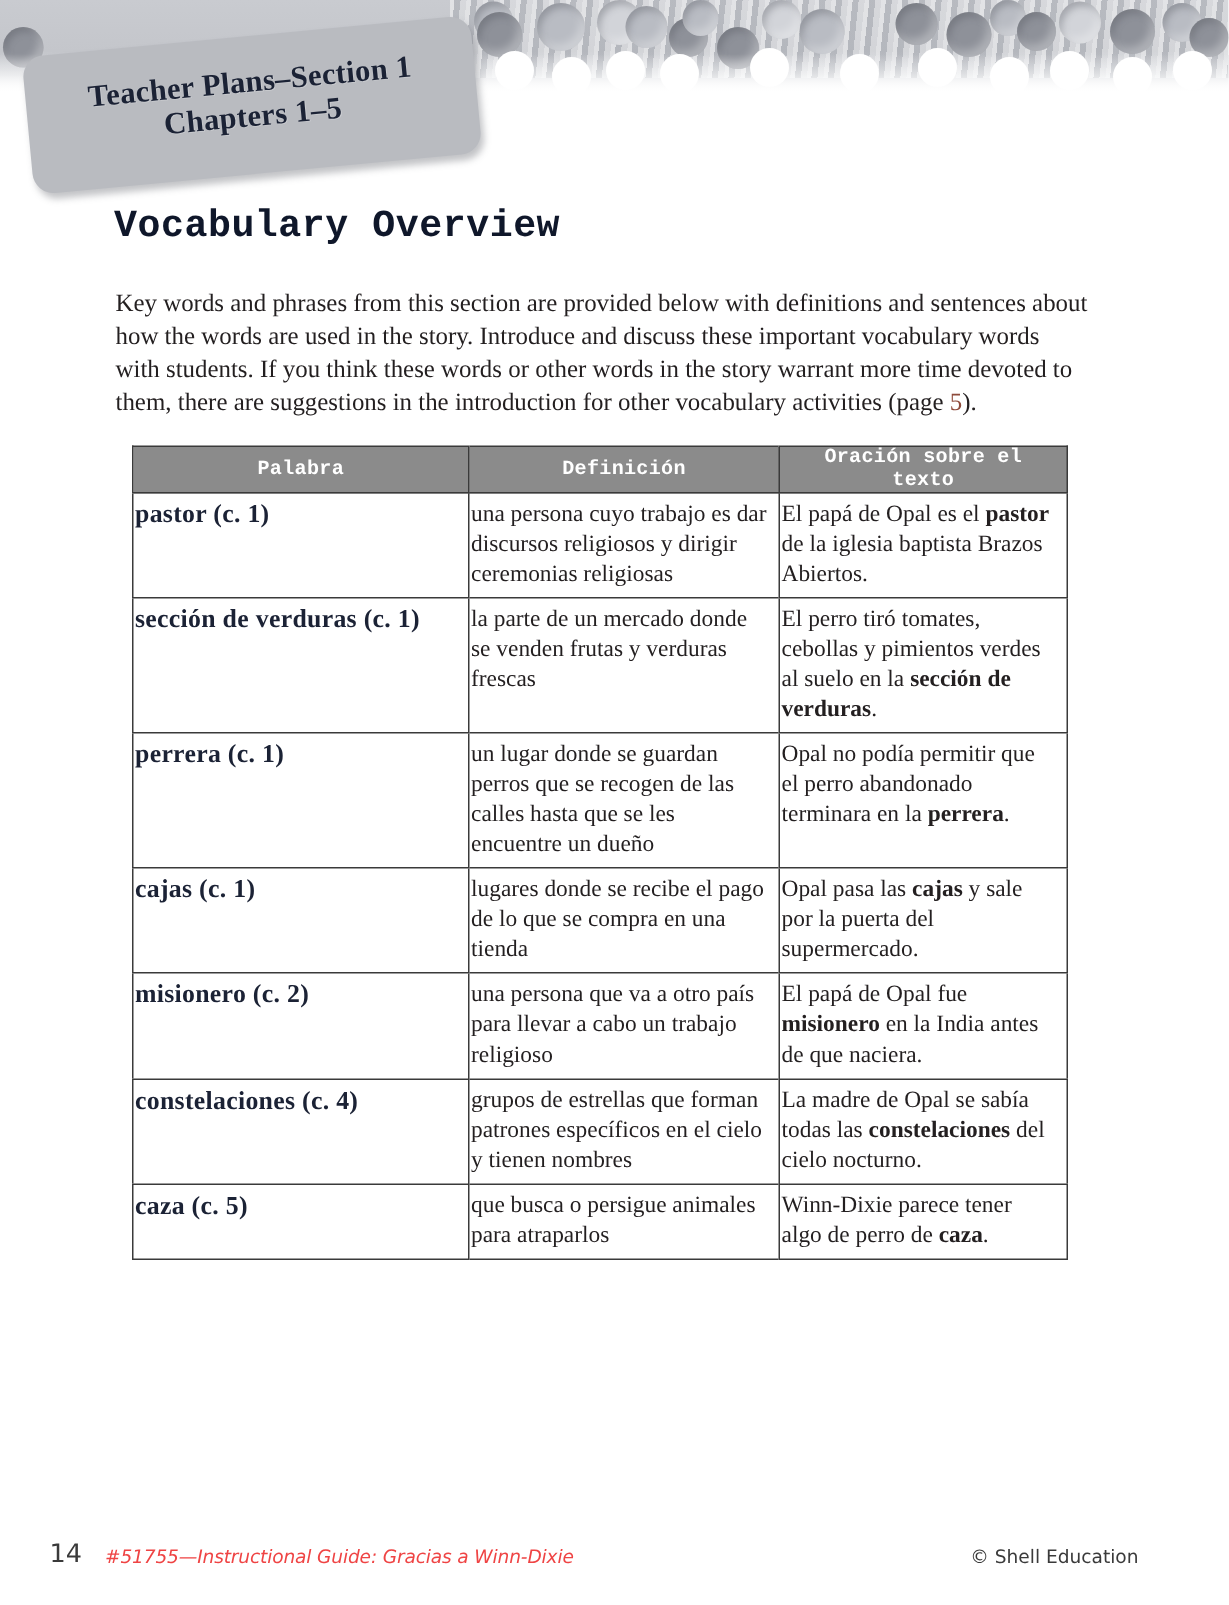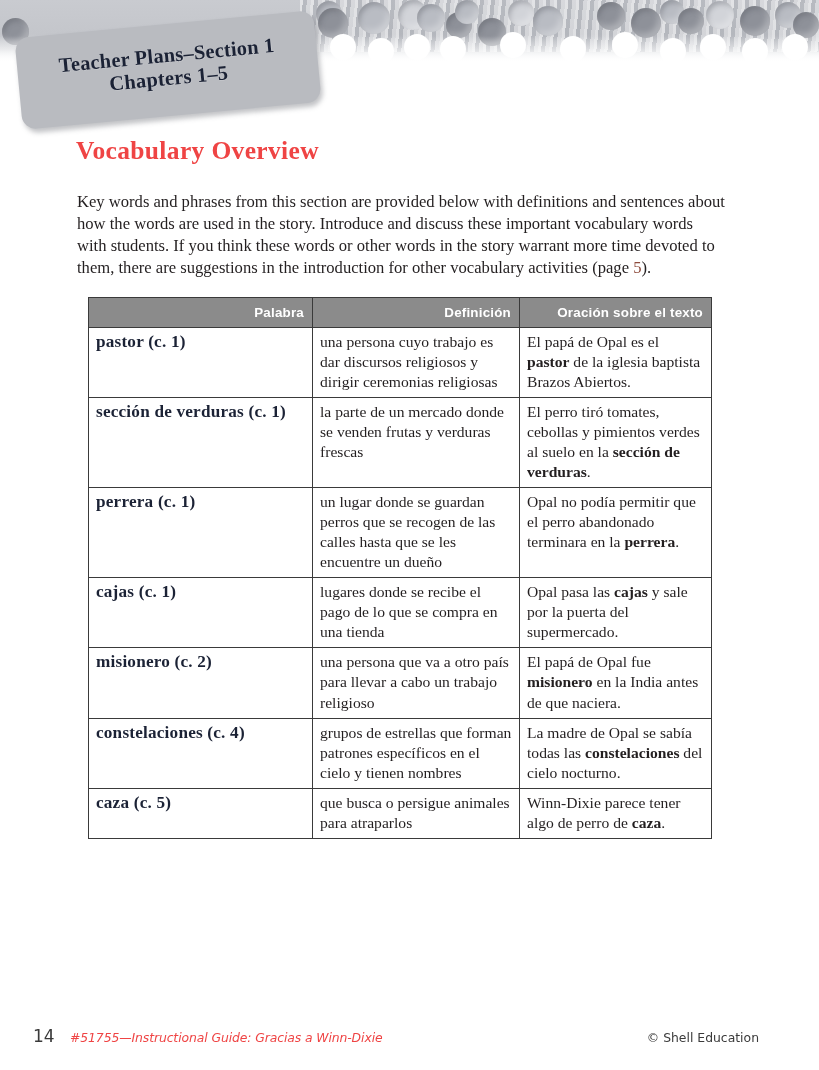--- a/index.html
+++ b/index.html
@@ -101,25 +101,25 @@
     letter-spacing: 0.2px;
     white-space: nowrap;
     text-shadow: 0.5px 0.5px 0 rgba(255,255,255,0.25);
   }
 
   
   .page-title {
     position: absolute;
     left: 76px;
     top: 136px;
-    font-family: Liberation Serif, serif;
+    font-family: Liberation Mono, monospace;
     font-weight: bold;
     font-size: 25.5px;
     letter-spacing: 0.35px;
-    color: #ef4444;
+    color: #0f172a;
   }
   .intro {
     position: absolute;
     left: 77px;
     top: 174px;
     width: 648px;
     font-family: "Liberation Serif", serif;
     font-size: 16.6px;
     line-height: 1.335;
     color: #231f20;
@@ -139,37 +139,37 @@
     table-layout: fixed;
     border: 1.4px solid #3a3a3a;
   }
   .vocab-table col.c-word { width: 224px; }
   .vocab-table col.c-def  { width: 207px; }
   .vocab-table col.c-sent { width: 192px; }
 
   .vocab-table thead th {
     background: #8b8b8b;
     color: #ffffff;
-    font-family: Liberation Sans, sans-serif;
+    font-family: Liberation Mono, monospace;
     font-weight: bold;
     font-size: 13.4px;
     letter-spacing: 0.2px;
     height: 29px;
-    padding: 0 8px;
-    text-align: right;
+    padding: 0 15px;
+    text-align: center;
     vertical-align: middle;
     border-right: 1.3px solid #3a3a3a;
     border-bottom: 1.4px solid #3a3a3a;
   }
   .vocab-table thead th:last-child { border-right: none; }
 
   .vocab-table tbody td {
     border-top: 1.3px solid #3a3a3a;
     border-right: 1.3px solid #3a3a3a;
-    padding: 4px 7px 5px 7px;
+    padding: 4px 7px 5px 1px;
     vertical-align: top;
   }
   .vocab-table tbody tr:first-child td { border-top: none; }
   .vocab-table tbody td:last-child { border-right: none; }
 
   td.word {
     font-family: "Liberation Serif", serif;
     font-weight: bold;
     font-size: 17.2px;
     line-height: 1.14;

